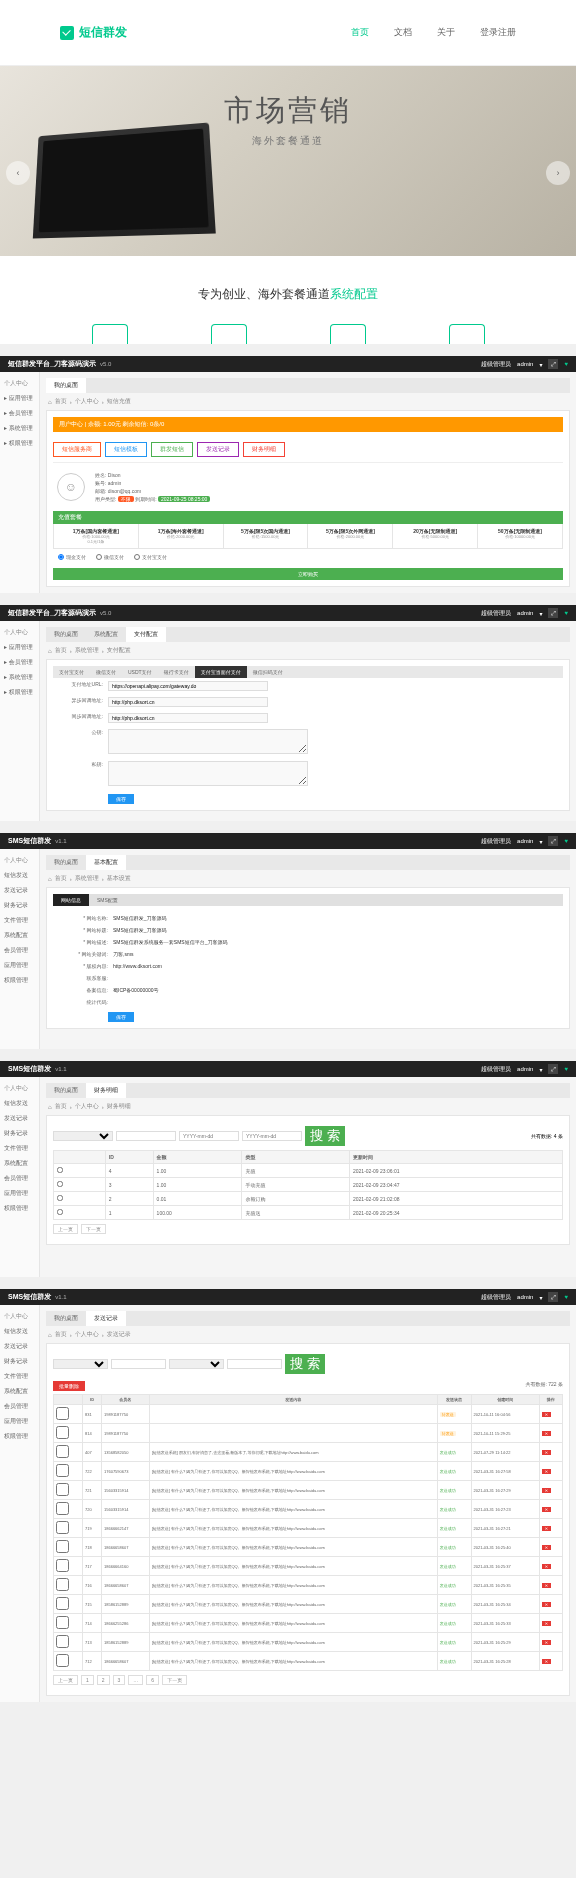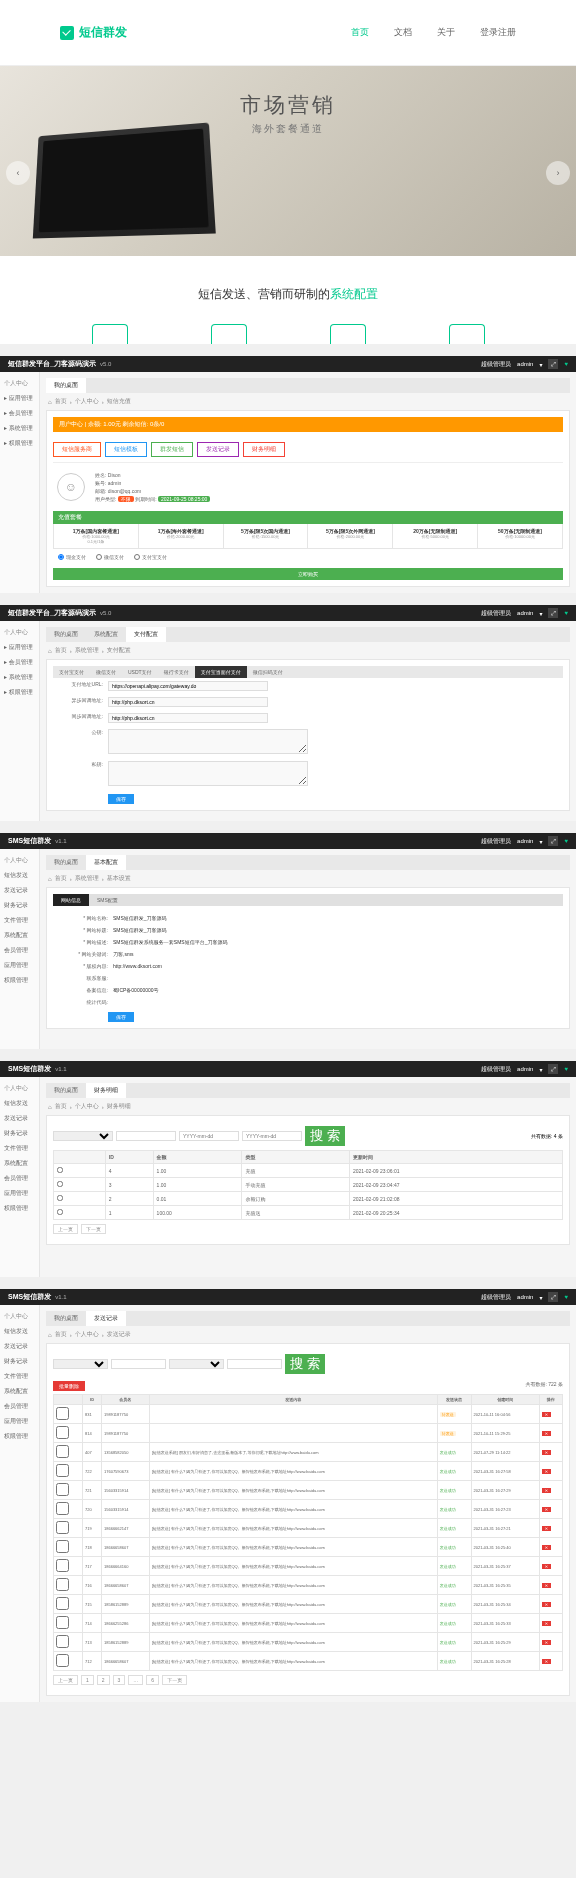--- a/index.html
+++ b/index.html
@@ -8,21 +8,21 @@
 
 
 .top-site{background:#fff}
 .top-nav{display:flex;align-items:center;padding:24px 60px;gap:30px;border-bottom:1px solid #eee}
 .logo{display:flex;align-items:center;gap:5px;color:#00c98d;font-size:12px;font-weight:bold}
 .logo-icon{width:14px;height:14px;background:#00c98d;border-radius:2px;position:relative}
 .logo-icon::after{content:"";position:absolute;width:6px;height:4px;border:1px solid #fff;border-top:0;border-right:0;transform:rotate(-45deg);top:3px;left:3px}
 .top-nav-items{display:flex;gap:25px;margin-left:auto;font-size:9px;color:#666}
 .top-nav-items span:first-child{color:#00c98d}
 .hero{height:190px;background:linear-gradient(135deg,#e8e4dc 0%,#d4cfc3 40%,#b8b2a4 100%);position:relative;display:flex;align-items:flex-start;justify-content:center;padding-top:25px}
-.hero-title{font-size:21px;color:#555;letter-spacing:3px}
+.hero-title{font-size:29px;color:#555;letter-spacing:3px}
 .hero-sub{font-size:10px;color:#777;letter-spacing:2px;margin-top:3px;text-align:center}
 .hero-text{text-align:center}
 .hero-laptop{position:absolute;left:30px;bottom:20px;width:180px;height:110px;background:linear-gradient(180deg,#333 0%,#222 100%);border-radius:4px 4px 0 0;transform:perspective(400px) rotateX(15deg) rotateY(-12deg)}
 .hero-laptop::after{content:"";position:absolute;inset:6px;background:#111;border-radius:2px}
 .hero-arrow{position:absolute;top:50%;width:24px;height:24px;background:rgba(255,255,255,0.5);border-radius:50%;display:flex;align-items:center;justify-content:center;font-size:9px;color:#666}
 .hero-arrow.l{left:6px}
 .hero-arrow.r{right:6px}
 .tagline{text-align:center;padding:30px 0 15px;font-size:12px;color:#333}
 .tagline .green{color:#00c98d}
 .feature-icons{display:flex;justify-content:space-around;padding:6px 50px 0}
@@ -136,21 +136,21 @@
   <div class="hero">
     <div class="hero-laptop"></div>
     <div class="hero-text">
       <div class="hero-title">市场营销</div>
       <div class="hero-sub">海外套餐通道</div>
     </div>
     <div class="hero-arrow l">‹</div>
     <div class="hero-arrow r">›</div>
   </div>
   <div class="tagline">
-    <span>短信发送、营销而研制的</span><span class="green">系统配置</span>
+    <span>专为创业、海外套餐通道</span><span class="green">系统配置</span>
   </div>
   <div class="feature-icons">
     <div class="feat-icon"></div>
     <div class="feat-icon"></div>
     <div class="feat-icon"></div>
     <div class="feat-icon"></div>
   </div>
 </div>
 
 <div class="section">

